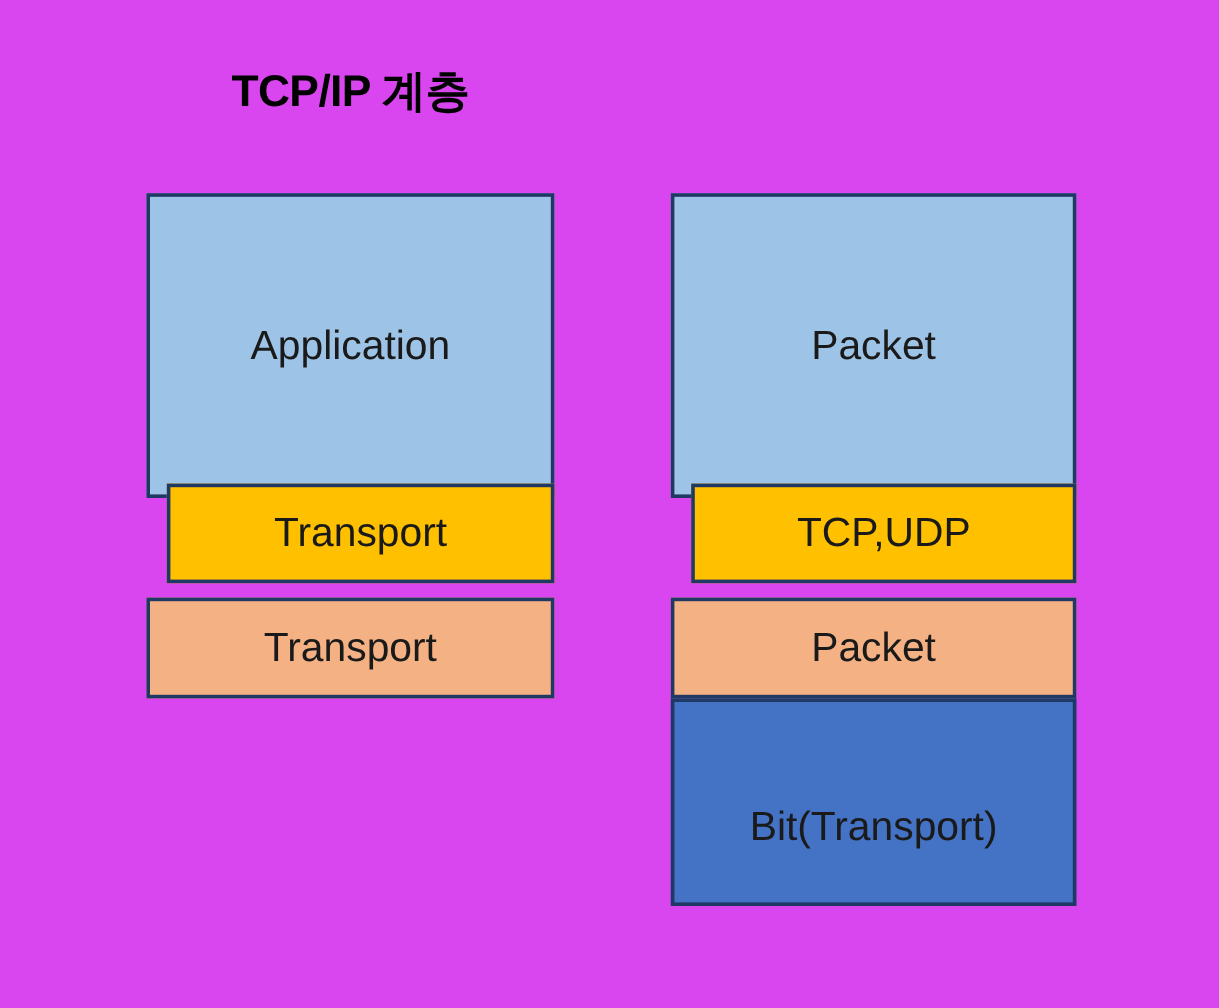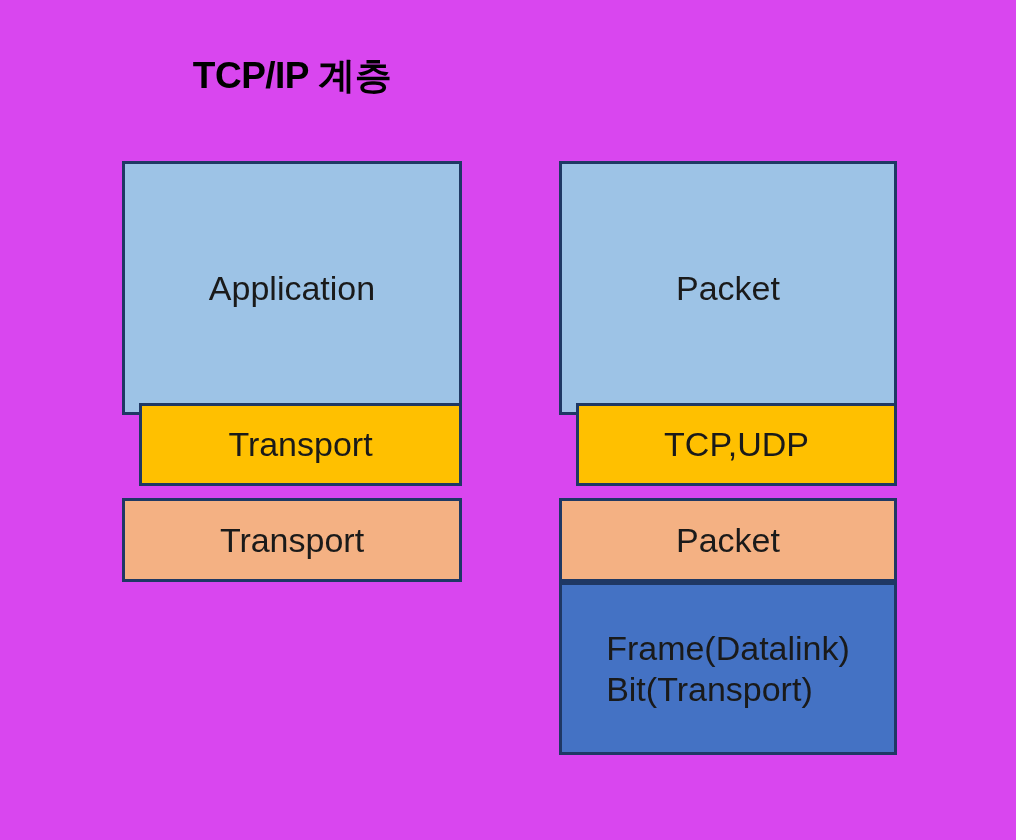--- a/index.html
+++ b/index.html
@@ -127,20 +127,20 @@
     <div class="layer-box row-trans fill-amber">
       <span class="box-label">TCP,UDP</span>
     </div>
 
     <div class="layer-box row-inet fill-peach">
       <span class="box-label">Packet</span>
     </div>
 
     <div class="layer-box row-link fill-blue">
       <span class="box-label two-line">
-        <span>Frame(Datalink)</span><br>
+        <br>
         <span>Bit(Transport)</span>
       </span>
     </div>
 
   </div>
 
 </div>
 
 </body></html>

